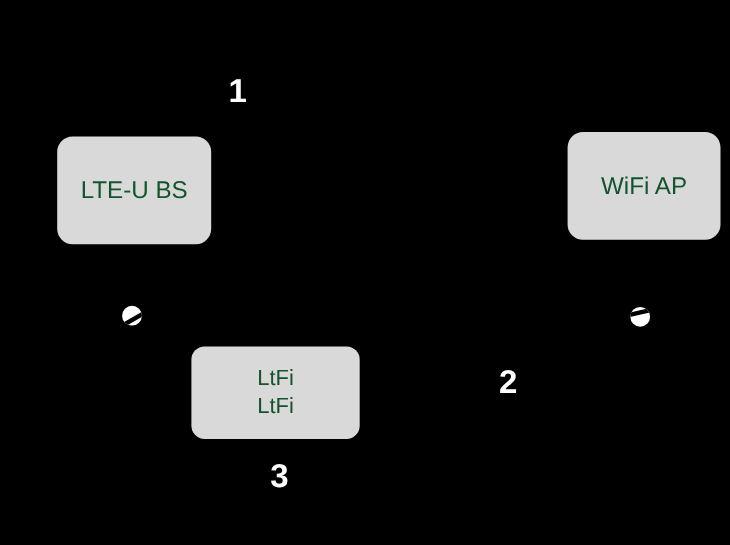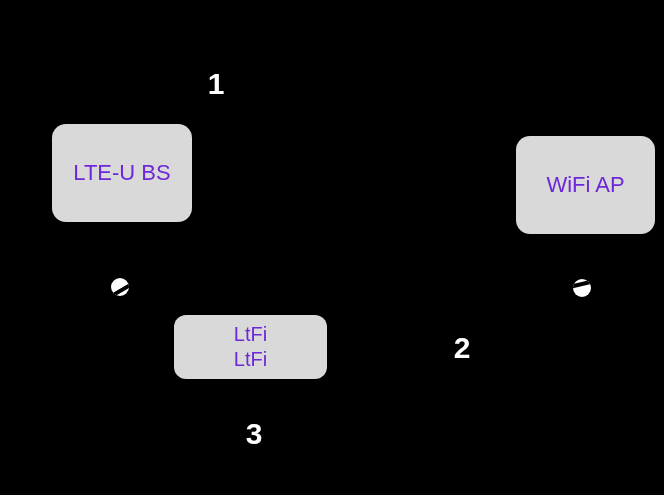--- a/index.html
+++ b/index.html
@@ -12,25 +12,25 @@
     font-family: "Liberation Sans", sans-serif;
   }
   .node {
     position: absolute;
     background: #d9d9d9;
     border-radius: 14px;
     display: flex;
     align-items: center;
     justify-content: center;
     text-align: center;
-    color: #6d28d9;
+    color: #14532d;
   }
   .node-lte   { left: 52px;  top: 124px; width: 140px; height: 98px; font-size: 22px; }
-  .node-wifi  { left: 516px; top: 136px; width: 139px; height: 98px; font-size: 22px; }
-  .node-ltfi  { left: 174px; top: 315px; width: 153px; height: 64px; border-radius: 12px;
+  .node-wifi  { left: 516px; top: 120px; width: 139px; height: 98px; font-size: 22px; }
+  .node-ltfi  { left: 174px; top: 315px; width: 153px; height: 84px; border-radius: 12px;
                 font-size: 20px; line-height: 25px; flex-direction: column; }
   .node-ltfi .line { display: block; }
   .marker {
     position: absolute;
     color: #ffffff;
     font-weight: bold;
     font-size: 30px;
     line-height: 30px;
     width: 32px;
     text-align: center;

